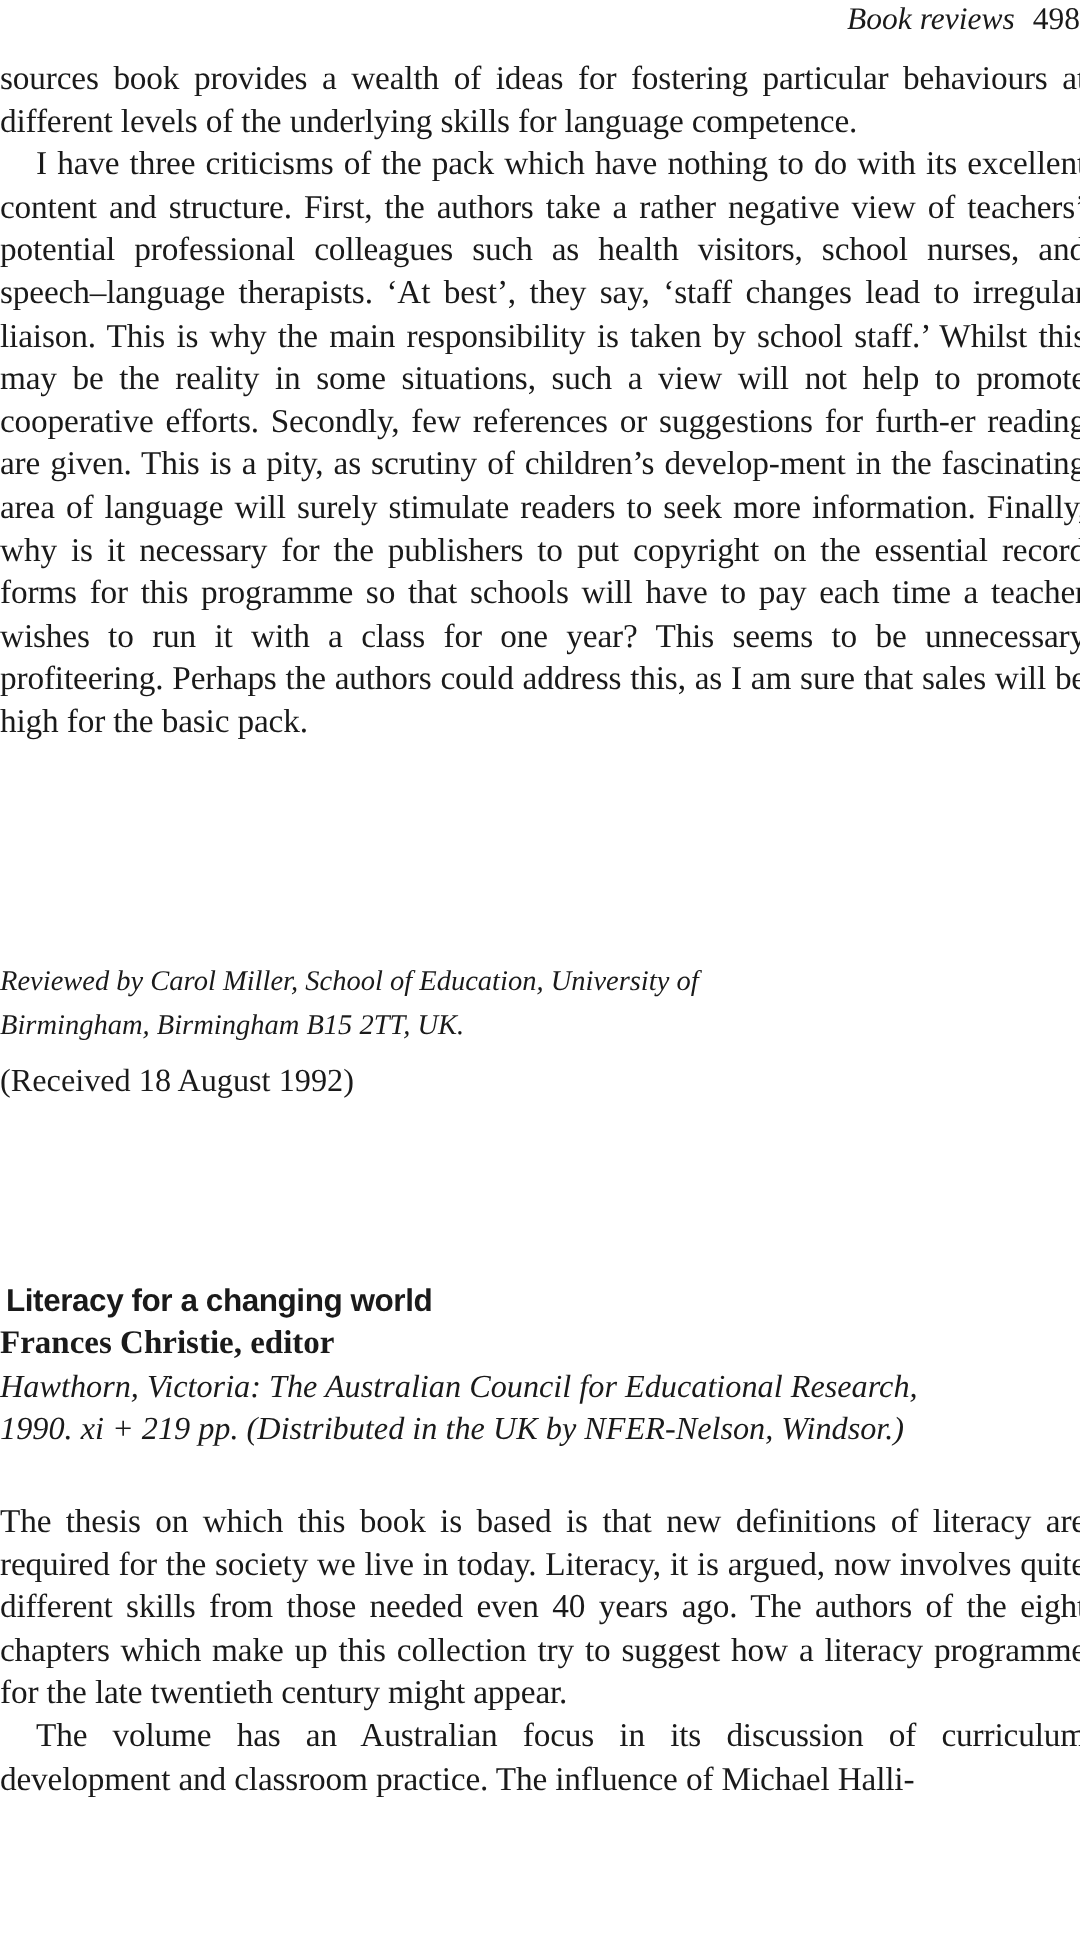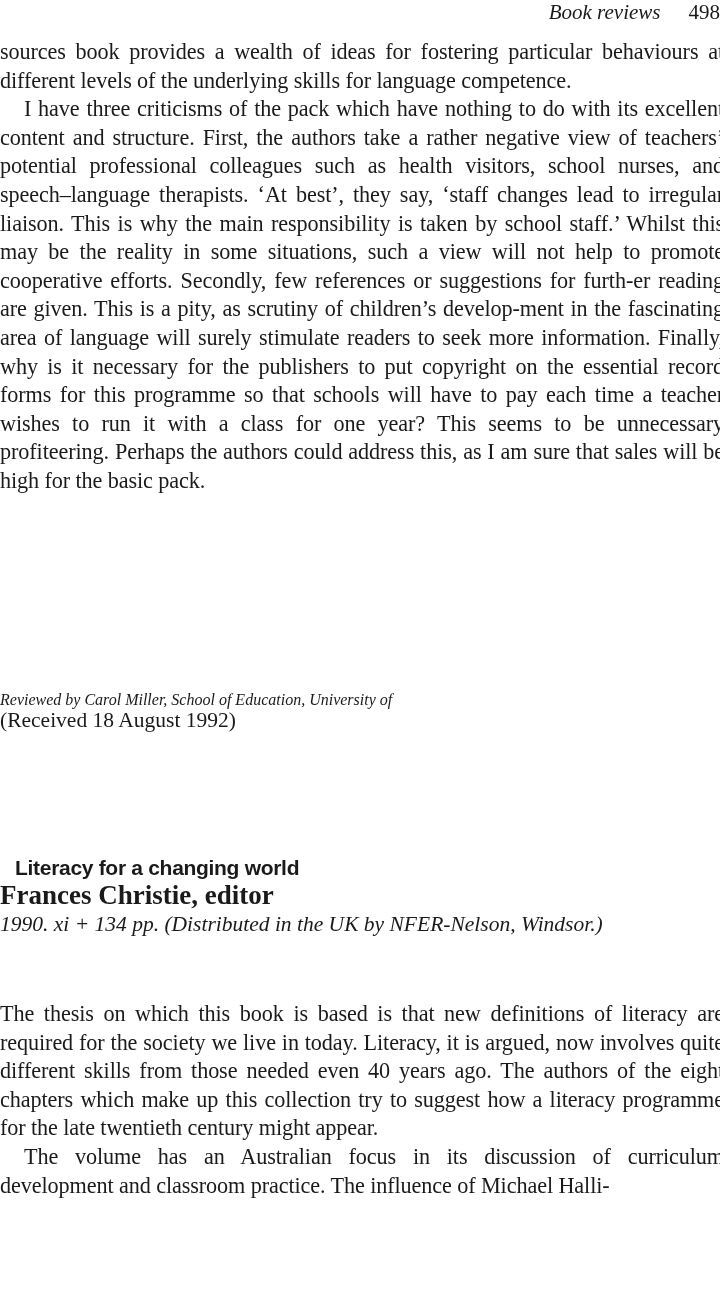--- a/index.html
+++ b/index.html
@@ -19,52 +19,52 @@
       position: absolute;
       top: 0;
       right: 0;
       height: 24px;
       line-height: 24px;
       font-size: 21px;
       white-space: nowrap;
     }
     .running-head .section {
       font-style: italic;
-      margin-right: 28px;
+      margin-right: 12px;
     }
     .block {
       position: absolute;
       left: 0;
       width: 724px;
     }
     .para {
       font-size: 22.2px;
       line-height: 28.6px;
       text-align: justify;
       margin: 0;
       letter-spacing: -0.1px;
     }
     .para.indent { text-indent: 24px; }
     .italic { }
     .review-title {
       position: absolute;
-      left: 15px;
+      left: 4px;
       top: 855px;
       font-family: "Liberation Sans", "DejaVu Sans", sans-serif;
       font-weight: bold;
       font-size: 21px;
       line-height: 26px;
       letter-spacing: -0.3px;
     }
     .review-editor {
       position: absolute;
       left: 0;
       top: 882px;
       font-weight: bold;
-      font-size: 27px;
+      font-size: 22px;
       line-height: 26px;
       text-align: right;
     }
     .review-pub {
       position: absolute;
       left: 0;
       top: 910px;
       width: 720px;
       font-style: italic;
       font-size: 21.5px;
@@ -75,45 +75,46 @@
       left: 0;
       top: 706px;
       font-size: 21.5px;
       line-height: 28px;
     }
     .reviewer {
       position: absolute;
       left: 0;
       top: 640px;
       font-style: italic;
-      font-size: 16px;
+      font-size: 19px;
       line-height: 29px;
-      margin-top: 45px;
     }
   </style>
 </head>
 <body>
 
 <div class="running-head">
   <span class="section">Book reviews</span><span>498</span>
 </div>
 
 <div class="block" style="top:38px;">
   <p class="para">sources book provides a wealth of ideas for fostering particular behaviours at different levels of the underlying skills for language competence.</p>
   <p class="para indent">I have three criticisms of the pack which have nothing to do with its excellent content and structure. First, the authors take a rather negative view of teachers’ potential professional colleagues such as health visitors, school nurses, and speech–language therapists. ‘At best’, they say, ‘staff changes lead to irregular liaison. This is why the main responsibility is taken by school staff.’ Whilst this may be the reality in some situations, such a view will not help to promote cooperative efforts. Secondly, few references or suggestions for furth-er reading are given. This is a pity, as scrutiny of children’s develop-ment in the fascinating area of language will surely stimulate readers to seek more information. Finally, why is it necessary for the publishers to put copyright on the essential record forms for this programme so that schools will have to pay each time a teacher wishes to run it with a class for one year? This seems to be unnecessary profiteering. Perhaps the authors could address this, as I am sure that sales will be high for the basic pack.</p>
 </div>
 
 <div class="reviewer">
   <div>Reviewed by Carol Miller, School of Education, University of</div>
+  <div>Birmingham, Birmingham B15 2TT, UK.</div>
 </div>
 
 <div class="received"><span>(</span><span class="italic">Received</span><span> 18 </span><span class="italic">August</span><span> 1992)</span></div>
 
 <div class="review-title">Literacy for a changing world</div>
 <div class="review-editor">Frances Christie, editor</div>
 <div class="review-pub">
-  <div>1990. xi + 134 pp. (Distributed in the UK by NFER-Nelson, Windsor.)</div>
+  <div>Hawthorn, Victoria: The Australian Council for Educational Research,</div>
+  <div>1990. xi + 219 pp. (Distributed in the UK by NFER-Nelson, Windsor.)</div>
 </div>
 
 <div class="block" style="top:1000px;">
   <p class="para">The thesis on which this book is based is that new definitions of literacy are required for the society we live in today. Literacy, it is argued, now involves quite different skills from those needed even 40 years ago. The authors of the eight chapters which make up this collection try to suggest how a literacy programme for the late twentieth century might appear.</p>
   <p class="para indent">The volume has an Australian focus in its discussion of curriculum development and classroom practice. The influence of Michael Halli-</p>
 </div>
 
 </body></html>

